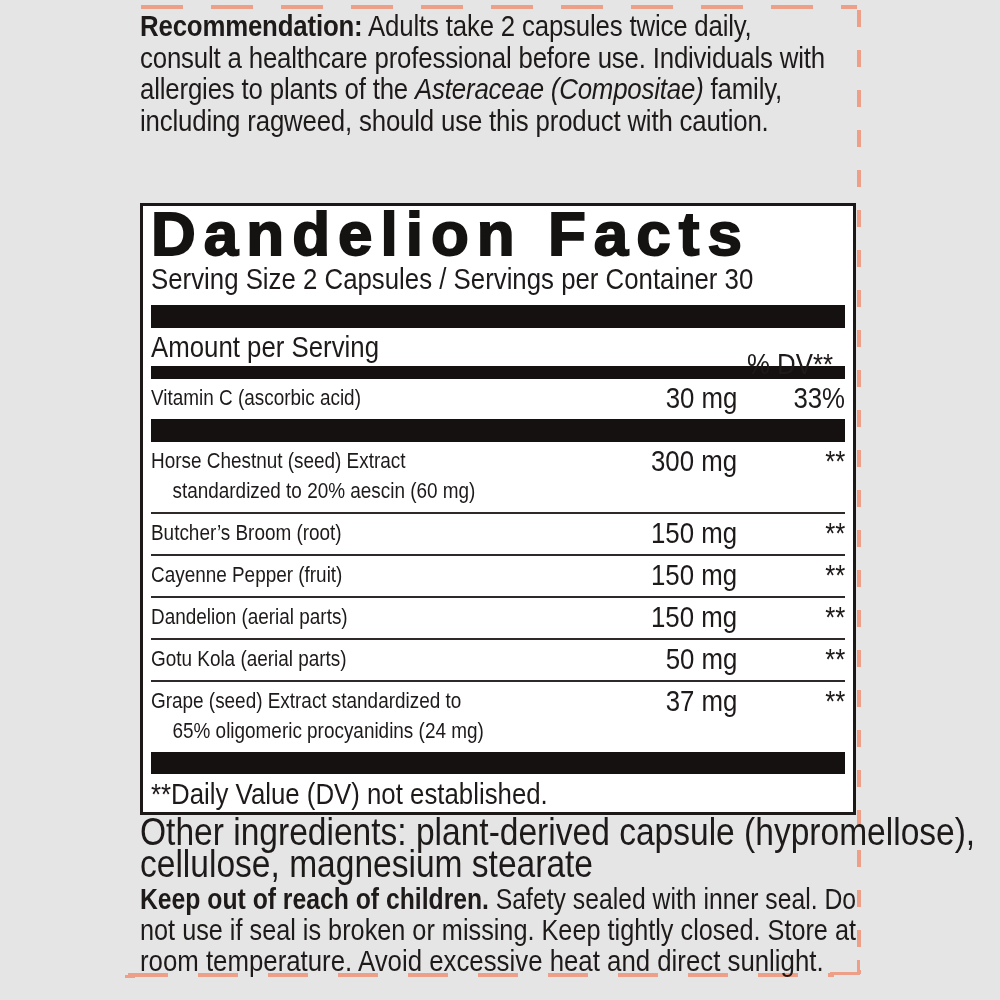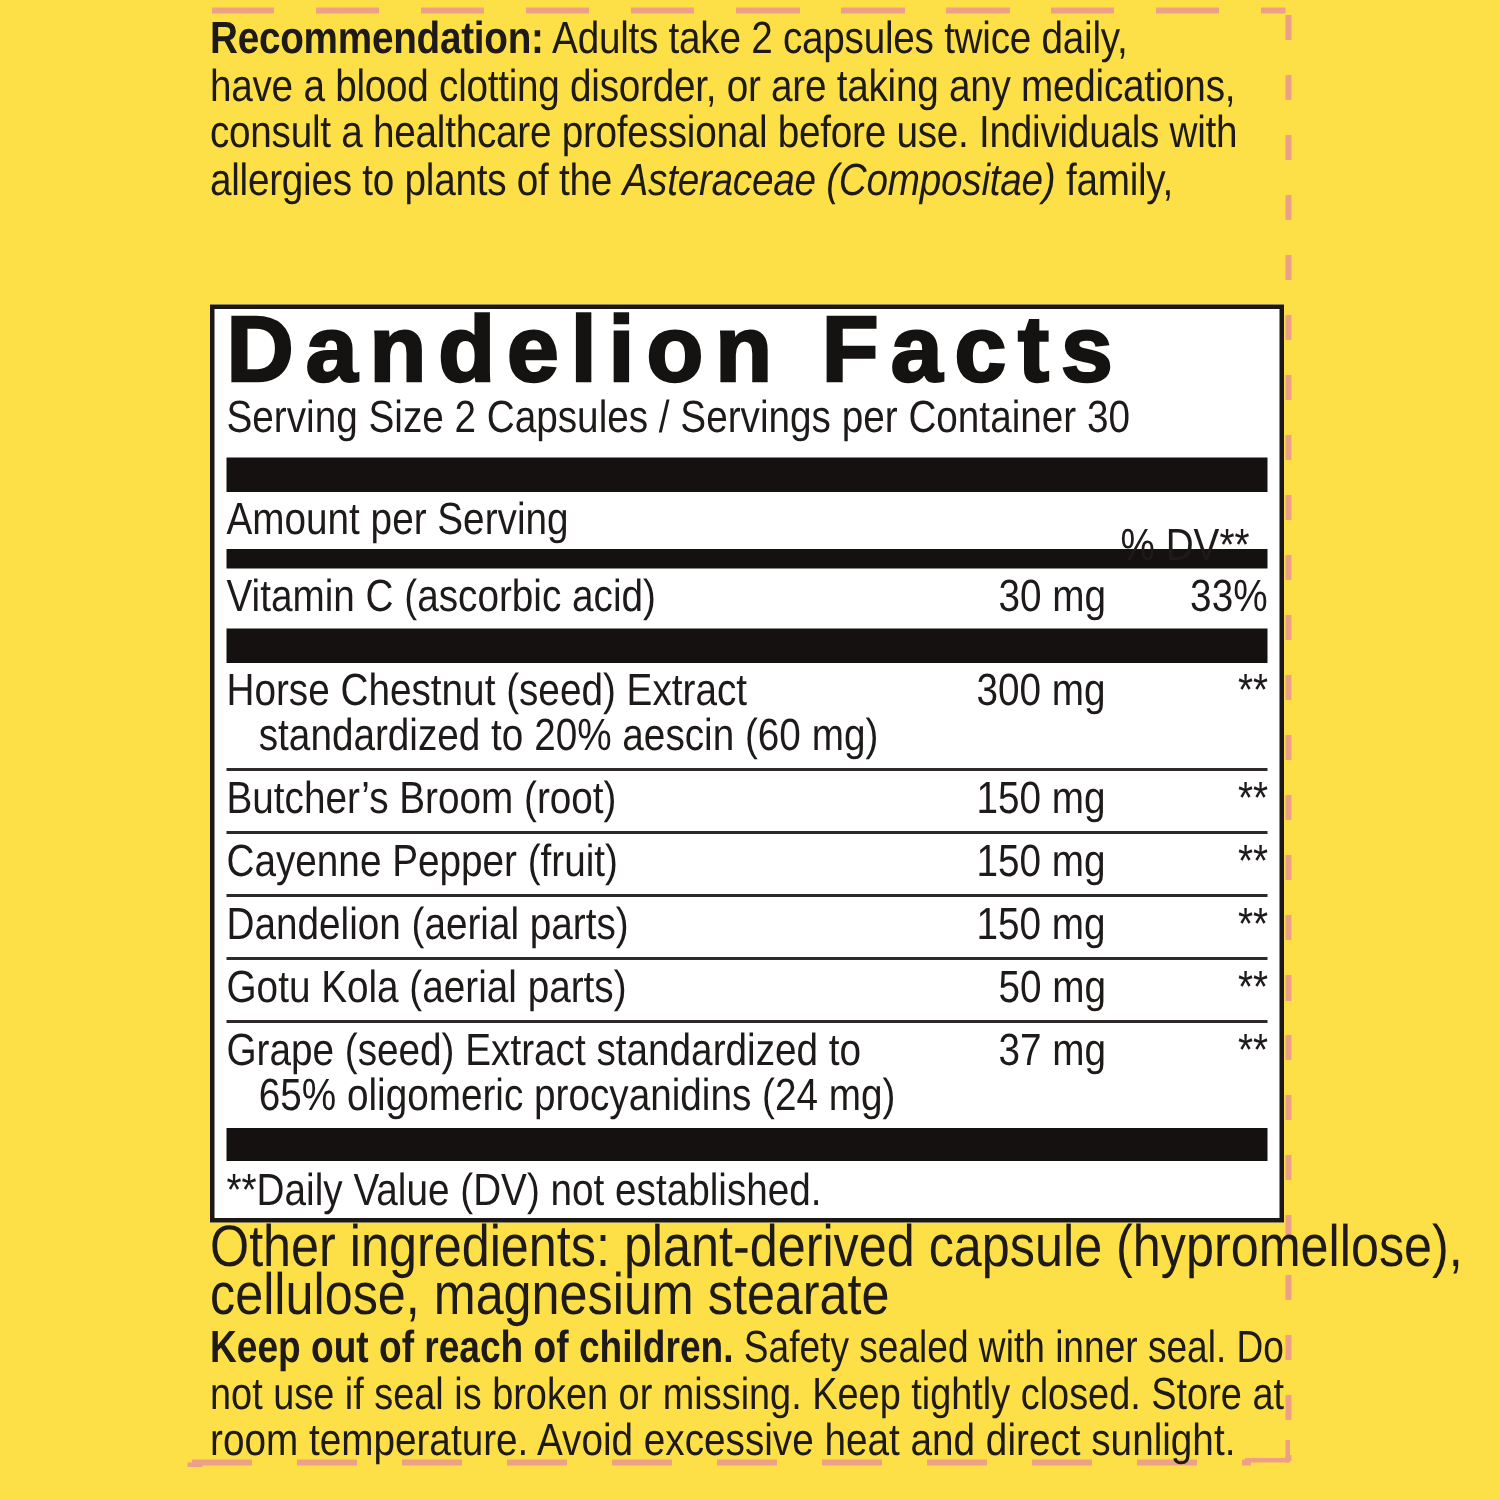--- a/index.html
+++ b/index.html
@@ -1,19 +1,19 @@
 <!DOCTYPE html>
 <html style="--ink: #1d1a19; --bar: #151110; --die: #ee9f88;"><head>
 <meta charset="utf-8">
 <style>
   * { margin:0; padding:0; box-sizing:border-box; }
   html,body { width:1000px; height:1000px; background:#ffffff; overflow:hidden; }
   body { font-family:"Liberation Sans", sans-serif; color:var(--ink,#1d1a19); }
 
-  .label { position:relative; width:1000px; height:1000px; background:#fde047;padding-left:12px; }
+  .label { position:relative; width:1000px; height:1000px; background:#e5e5e5;padding-left:12px; }
 
   
   .die { position:absolute; z-index:0; }
   .die-top    { left:141px; top:5px;   width:716px; height:4px;
                 background:repeating-linear-gradient(90deg, var(--die) 0 42px, transparent 42px 70px); }
   .die-right  { left:857px; top:10px;  width:4px;  height:964px;
                 background:repeating-linear-gradient(180deg, var(--die) 0 17px, transparent 17px 40px); }
   .die-bottom { left:128px; top:973px; width:706px; height:4px;
                 background:repeating-linear-gradient(90deg, var(--die) 0 40px, transparent 40px 70px); }
   .die-corner { left:830px; top:960px; width:30px; height:15px;
@@ -42,42 +42,42 @@
   .gap9 { height:9px; }
   .hdr { position:relative; height:38px; font-weight:normal; font-size:30px; }
   .hdr-l { position:absolute; left:0; top:50%; transform:translateY(-50%); }
   .hdr-r { position:absolute; right:12px; top:50%; }
   .rule { height:2px; background:#2d2a29; }
   .row { position:relative; padding:4px 0 6px; }
   .nl { line-height:30px; }
   .nl .ind { padding-left:25px; }
   .amt { position:absolute; right:108px; top:4px; font-size:30px; line-height:30px; }
   .dv  { position:absolute; right:0;    top:4px; font-size:30px; line-height:30px; }
-  .name { font-size:30px; max-width:480px; }
+  .name { font-size:22px; max-width:480px; }
   .foot { padding-top:4px; font-size:30px; line-height:32px; }
 
   .other { left:140px; top:816px; font-size:39px; line-height:32.4px; }
   .warn  { left:140px; top:883px; font-size:30px; line-height:31px; }
 </style>
 </head>
 <body>
 
 <div class="label">
 
   <div class="die die-top"></div>
   <div class="die die-right"></div>
   <div class="die die-bottom"></div>
   <div class="die die-corner"></div>
   <div class="die die-tick"></div>
 
   <div class="txt toptext">
       <div class="tl"><span class="fitline" style="transform: scaleX(0.86);"><span class="b">Recommendation:</span><span> Adults take 2 capsules twice daily,</span></span></div>
-      <div class="tl"><span class="fitline" style="transform: scaleX(0.86);"><span>have a blood clotting disorder, or are taking any medications,</span></span></div>
       <div class="tl"><span class="fitline" style="transform: scaleX(0.86);"><span>consult a healthcare professional before use. Individuals with</span></span></div>
       <div class="tl"><span class="fitline" style="transform: scaleX(0.86);"><span>allergies to plants of the </span><span class="i">Asteraceae (Compositae)</span><span> family,</span></span></div>
+      <div class="tl"><span class="fitline" style="transform: scaleX(0.86);"><span>including ragweed, should use this product with caution.</span></span></div>
     </div>
 
   <div class="facts">
     <div class="title">Dandelion Facts</div>
     <div class="serving"><span class="fitline" style="transform: scaleX(0.86);">Serving Size 2 Capsules / Servings per Container 30</span></div>
     <div class="gap9"></div>
     <div class="bar"></div>
     <div class="hdr">
       <span class="hdr-l"><span class="fitline" style="transform: scaleX(0.86);">Amount per Serving</span></span>
       <span class="hdr-r"><span class="fitline r" style="transform: scaleX(0.86);">% DV**</span></span>

